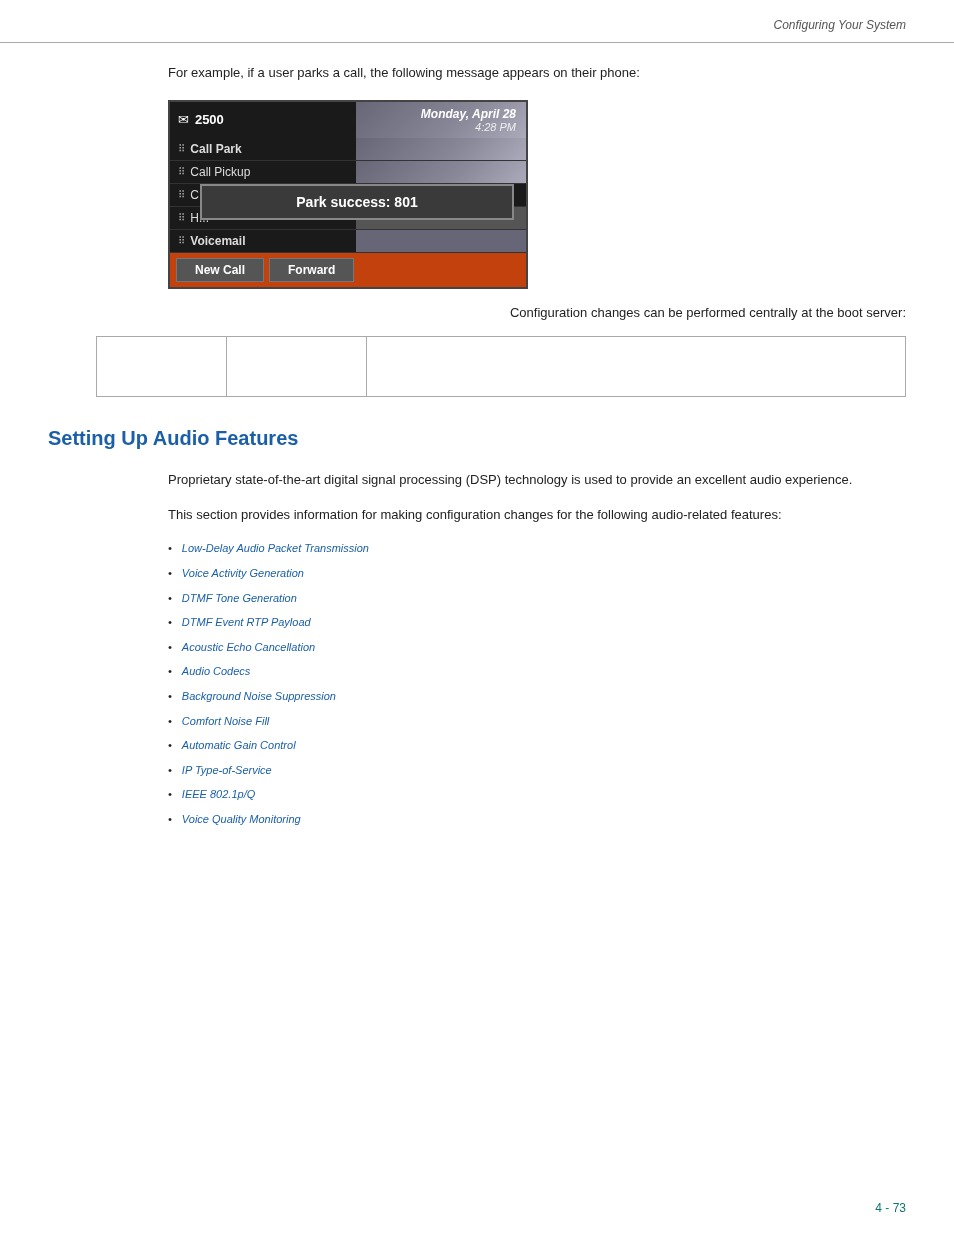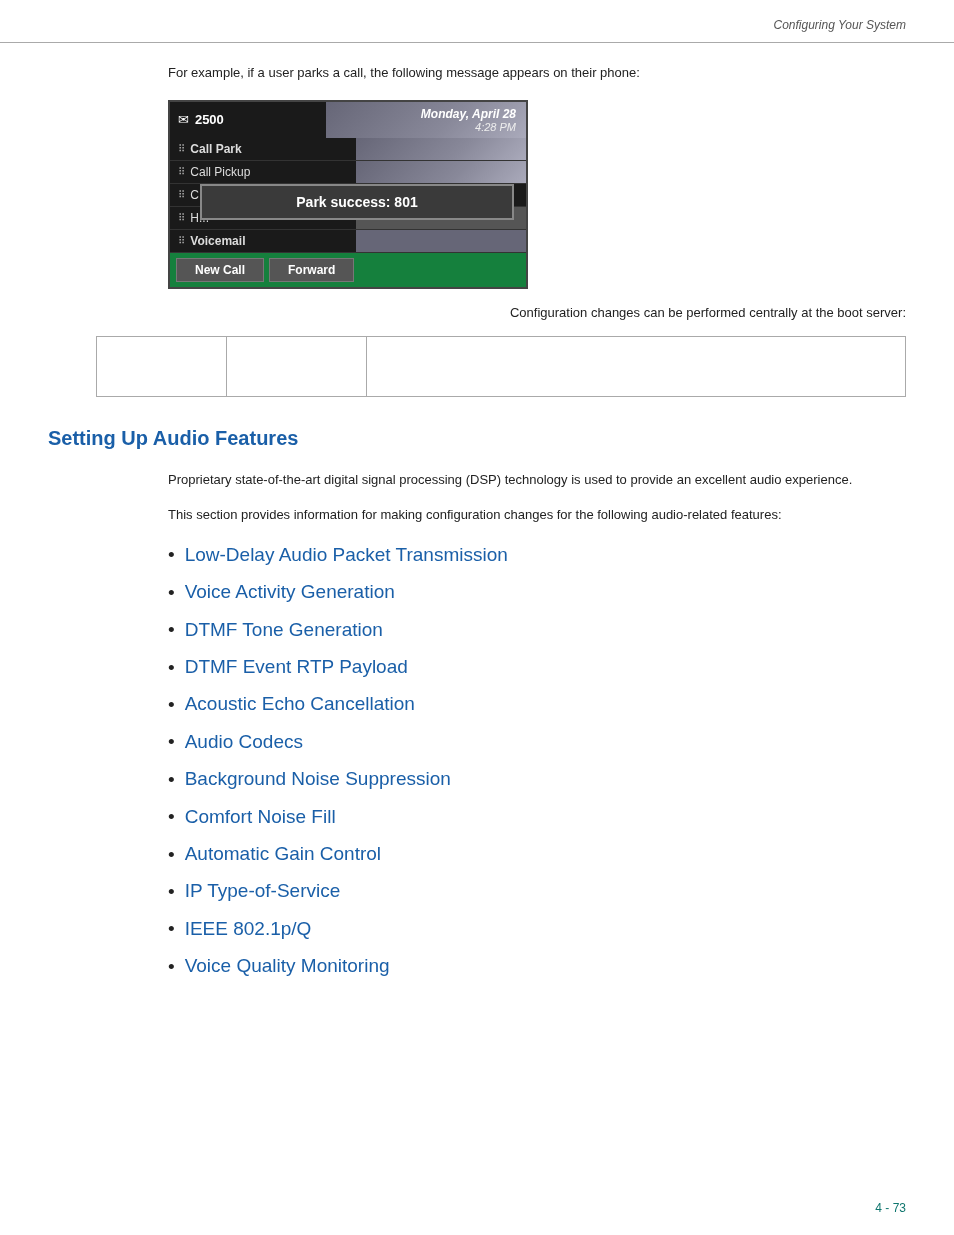--- a/index.html
+++ b/index.html
@@ -102,24 +102,25 @@
     }
 
     .bullet-list {
       list-style: none;
       padding: 0;
       margin: 0;
     }
 
     .bullet-list li {
       display: flex;
-      align-items: center;
+      align-items: flex-end;
       margin-bottom: 6px;
-      font-size: 19px;
+      font-size: 11px;
       line-height: 1.6;
+      font-style: italic;
     }
 
     .bullet-list li::before {
       content: "•";
       color: #222;
       margin-right: 10px;
       flex-shrink: 0;
       margin-top: 1px;
     }
 
@@ -155,21 +156,21 @@
 
   
   <div class="phone-image-container">
     <div class="phone-wrapper">
 
       <div style="display:flex; background:#1a1a1a; position:relative;">
         <div style="flex:1; padding:5px 8px; display:flex; align-items:center; gap:6px;">
           <span style="color:#fff; font-size:13px;">✉</span>
           <span style="color:#fff; font-weight:bold; font-size:13px;">2500</span>
         </div>
-        <div style="width:200px; background:linear-gradient(135deg,#667 0%,#889 60%,#aab 100%); padding:5px 10px; text-align:right;">
+        <div style="width:170px; background:linear-gradient(135deg,#667 0%,#889 60%,#aab 100%); padding:5px 10px; text-align:right;">
           <div style="color:#fff; font-weight:bold; font-size:12px; font-style:italic;">Monday, April 28</div>
           <div style="color:#eee; font-size:11px; font-style:italic;text-align:right;">4:28 PM</div>
         </div>
       </div>
 
       <div style="display:flex; background:#1a1a1a; border-bottom:1px solid #333;">
         <div style="flex:1; padding:4px 8px; display:flex; align-items:center; gap:5px;">
           <span style="color:#aaa; font-size:10px;">⠿</span>
           <span style="color:#ddd; font-size:12px; font-weight:bold;">Call Park</span>
         </div>
@@ -200,21 +201,21 @@
         <div style="width:170px; background:#555;"></div>
       </div>
       <div style="display:flex; background:#1a1a1a; border-bottom:1px solid #333;">
         <div style="flex:1; padding:4px 8px; display:flex; align-items:center; gap:5px;">
           <span style="color:#aaa; font-size:10px;">⠿</span>
           <span style="color:#ddd; font-size:12px; font-weight:bold;">Voicemail</span>
         </div>
         <div style="width:170px; background:#667;"></div>
       </div>
 
-      <div style="display:flex; background:#15803d; padding:5px 6px; gap:5px;">
+      <div style="display:flex; background:#c2410c; padding:5px 6px; gap:5px;">
         <button style="background:#555; color:#fff; border:1px solid #777; padding:4px 18px; font-size:12px; font-weight:bold; cursor:pointer;">New Call</button>
         <button style="background:#555; color:#fff; border:1px solid #777; padding:4px 18px; font-size:12px; font-weight:bold; cursor:pointer;">Forward</button>
       </div>
     </div>
   </div>
 
   <p class="config-text">Configuration changes can be performed centrally at the boot server:</p>
 
   
   <div class="table-section">

